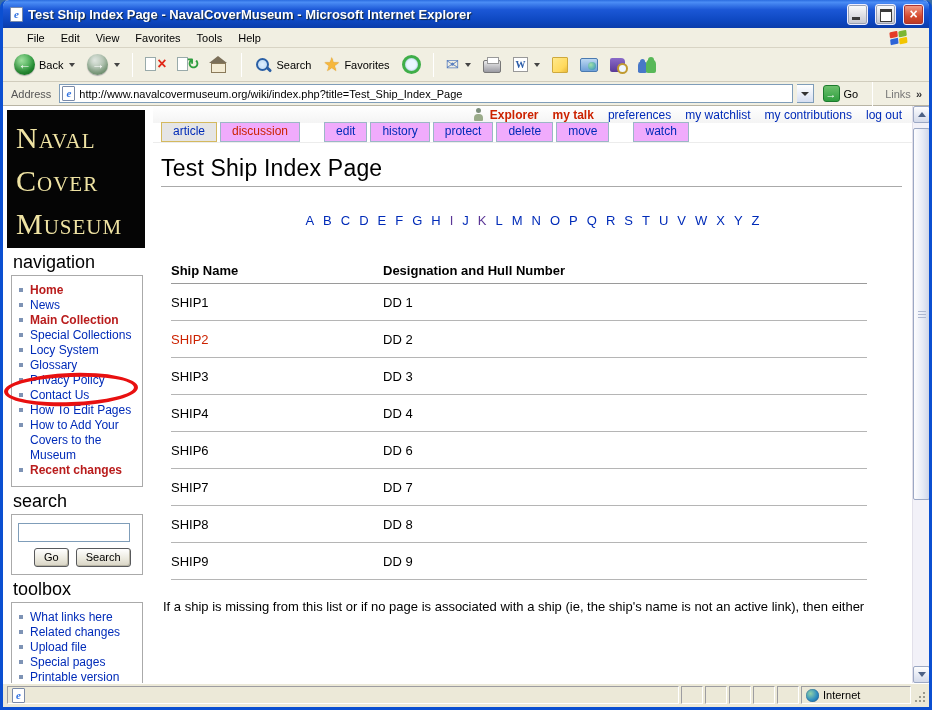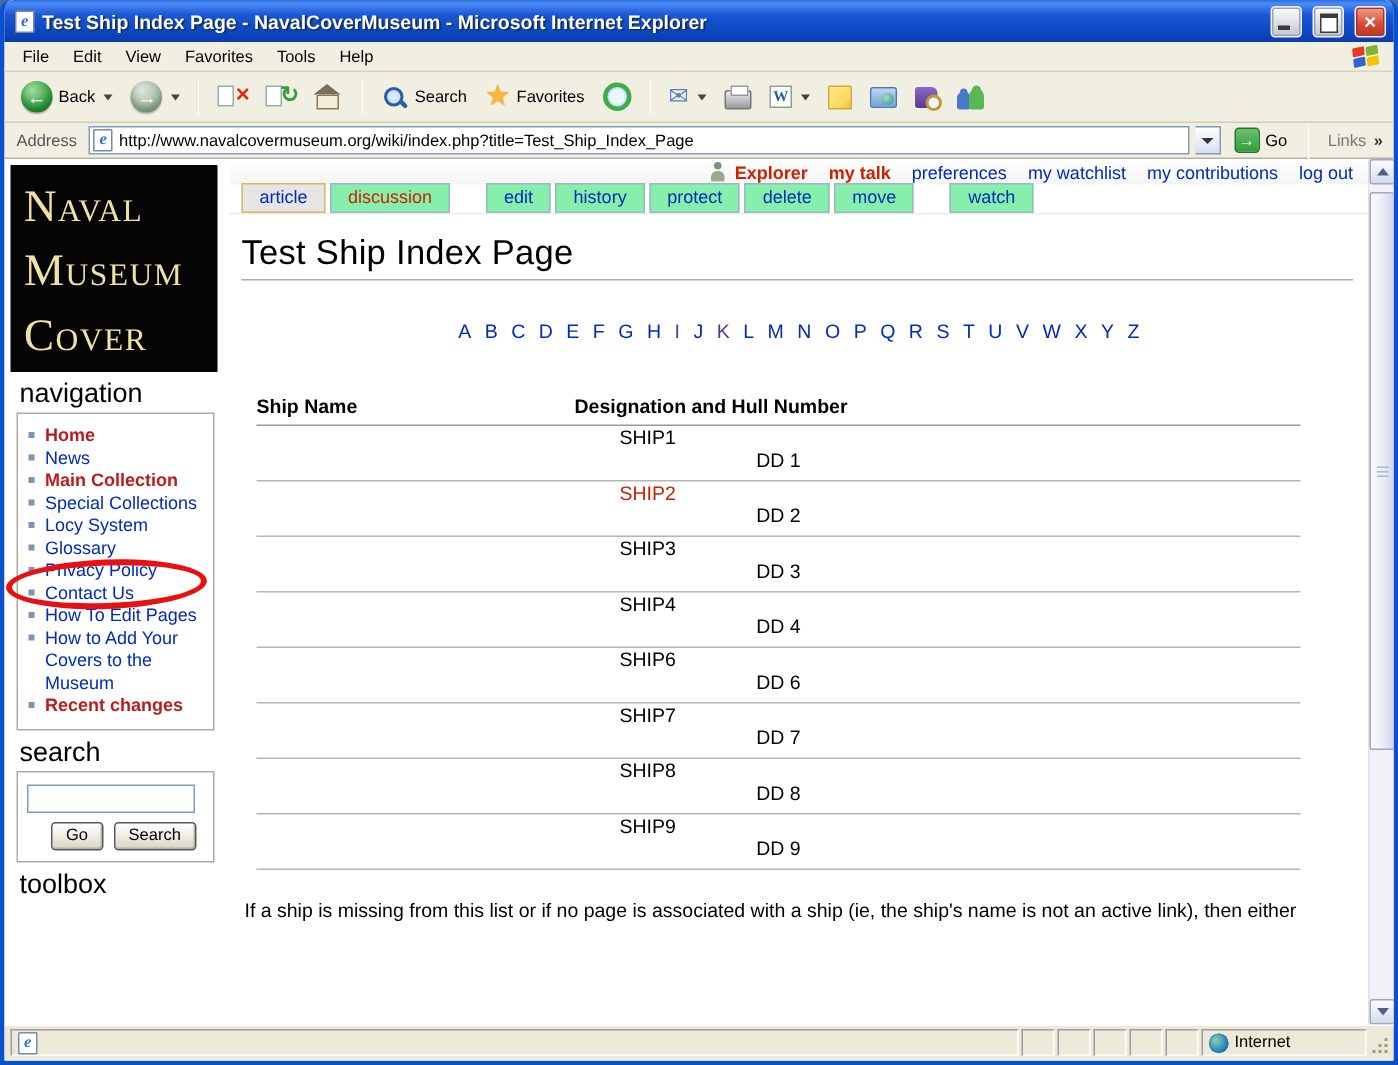--- a/index.html
+++ b/index.html
@@ -22,21 +22,21 @@
   .winbtn{width:21px;height:21px;border-radius:3px;border:1px solid #eef;margin-left:2px;
     position:relative;background:linear-gradient(#fdfdfc,#c4c6cf);box-shadow:inset 0 0 0 1px #9aa2b4;}
   .winbtn.min::before{content:"";position:absolute;left:4px;bottom:4px;width:8px;height:3px;background:#3a3a3a;}
   .winbtn.max::before{content:"";position:absolute;left:4px;top:4px;width:10px;height:9px;
     border:1px solid #3a3a3a;border-top:3px solid #3a3a3a;background:#fff;}
   .winbtn.close{background:linear-gradient(#f3a08c,#d5492f 60%,#b93a22);box-shadow:inset 0 0 0 1px #a33;
     color:#fff;font-weight:bold;font-size:14px;line-height:18px;text-align:center;}
 
   
   .menubar{height:20px;background:#f1efe2;border-bottom:1px solid #d8d4c4;display:flex;
-    align-items:center;padding:0 4px;font-size:11px;color:#000;}
+    align-items:center;padding:0 16px;font-size:11px;color:#000;}
   .mi{padding:2px 8px;cursor:default;}
   .menubar .spacer{flex:1;}
   .winflag{width:20px;height:16px;position:relative;transform:rotate(-6deg);margin-right:4px;}
   .winflag i{position:absolute;width:8px;height:6px;border-radius:1px;transform:skewY(-6deg);}
   .winflag .r{left:1px;top:1px;background:#e53c28;}
   .winflag .g{left:10px;top:1px;background:#7bb633;}
   .winflag .b{left:1px;top:8px;background:#2d64d8;}
   .winflag .y{left:10px;top:8px;background:#f2c500;}
 
   
@@ -131,32 +131,32 @@
   
   .main{flex:1;position:relative;overflow:hidden;font-size:13px;}
   .userbar{height:17px;display:flex;justify-content:flex-end;align-items:center;gap:14px;
     padding-right:10px;font-size:12px;background:linear-gradient(#ffffff,#f4f4f4);}
   .person{position:relative;width:11px;height:13px;flex:none;margin-right:-8px;}
   .person::before{content:"";position:absolute;left:3px;top:0;width:5px;height:5px;border-radius:50%;background:#7d8f7d;}
   .person::after{content:"";position:absolute;left:1px;top:6px;width:9px;height:7px;border-radius:4px 4px 1px 1px;background:#9aab8a;}
   .ublink{text-decoration:none;font-size:12px;}
   .ublink.blue{color:#002bb8;} .ublink.red{color:#cc2200;font-weight:bold;}
   .tabs{display:flex;align-items:flex-end;height:20px;padding-left:8px;border-bottom:1px solid #ececec;font-size:12px;}
-  .tab{border:1px solid #9cb6c6;background:#86efac;color:#002bb8;padding:2px 11px 3px;margin-right:3px;line-height:13px;}
+  .tab{border:1px solid #9cb6c6;background:#f0abfc;color:#002bb8;padding:2px 11px 3px;margin-right:3px;line-height:13px;}
   .tab.active{background:#e5e5e5;border-color:#d4b95e;}
   .tab.redtab{color:#cc2200;}
   .tabgap{width:21px;}
   h1.pagetitle{margin:12px 10px 0 8px;font-size:23px;font-weight:normal;color:#000;
     padding-bottom:4px;border-bottom:1px solid #aaa;letter-spacing:.2px;}
   .alphabet{margin-top:26px;text-align:center;font-size:13px;}
   .alphabet a{color:#002bb8;text-decoration:none;margin:0 4.5px;}
   .alphabet a.visited{color:#5a3696;}
   .shiptable{margin:30px 0 0 18px;width:696px;}
   .t-head{display:flex;height:26px;align-items:center;font-weight:bold;border-bottom:1px solid #9a9a9a;}
-  .t-row{display:flex;height:37px;align-items:center;border-bottom:1px solid #b5b5b5;flex-direction:column;}
+  .t-row{display:flex;height:37px;align-items:center;border-bottom:1px solid #b5b5b5;}
   .c1{width:212px;flex:none;} .c2{flex:1;}
   .c1.redlink{color:#cc2200;}
   .footnote{margin:20px 10px 0 10px;font-size:13px;line-height:14px;color:#000;}
 
   
   .vscroll{width:17px;flex:none;position:relative;background:#f2f1f8;border-left:1px solid #e2e0ea;}
   .sbtn{position:absolute;left:0;width:17px;height:17px;border:1px solid #9ca8c4;border-radius:2px;
     background:linear-gradient(#fdfdfe,#d4daea);display:flex;align-items:center;justify-content:center;}
   .sbtn.up{top:0;} .sbtn.down{bottom:0;}
   .tri-up{width:0;height:0;border-left:4px solid transparent;border-right:4px solid transparent;border-bottom:5px solid #4d6185;}
@@ -296,22 +296,22 @@
       <span>Links</span>
       <span class="chev">»</span>
     </span>
   </div>
 
   <div class="client">
 
     <div class="sidebar">
       <div class="logo" id="logo">
           <div>Naval</div>
+          <div>Cover</div>
           <div>Museum</div>
-          <div>Cover</div>
         </div>
 
       <div class="side-label">navigation</div>
       <div class="side-box">
         <ul id="nav-list">
             <li><span class="bullet"></span><a class="wl visited" href="#">Home</a></li>
             <li><span class="bullet"></span><a class="wl" href="#">News</a></li>
             <li><span class="bullet"></span><a class="wl visited" href="#">Main Collection</a></li>
             <li><span class="bullet"></span><a class="wl" href="#">Special Collections</a></li>
             <li><span class="bullet"></span><a class="wl" href="#">Locy System</a></li>
@@ -327,20 +327,29 @@
       <div class="side-label">search</div>
       <div class="side-box searchbox">
         <input class="search-input" type="text" value="" style="">
         <div class="btnrow">
           <button class="xpbtn">Go</button>
           <button class="xpbtn">Search</button>
         </div>
       </div>
 
       <div class="side-label">toolbox</div>
+      <div class="side-box">
+        <ul id="toolbox-list">
+            <li><span class="bullet"></span><a class="wl" href="#">What links here</a></li>
+            <li><span class="bullet"></span><a class="wl" href="#">Related changes</a></li>
+            <li><span class="bullet"></span><a class="wl" href="#">Upload file</a></li>
+            <li><span class="bullet"></span><a class="wl" href="#">Special pages</a></li>
+            <li><span class="bullet"></span><a class="wl" href="#">Printable version</a></li>
+          </ul>
+      </div>
 
       <div class="red-ellipse"></div>
     </div>
 
     <div class="main">
       <div class="userbar">
         <span class="person"></span>
         <span id="user-links" style="display:flex;gap:14px">
             <a class="ublink red">Explorer</a>
             <a class="ublink red">my talk</a>

